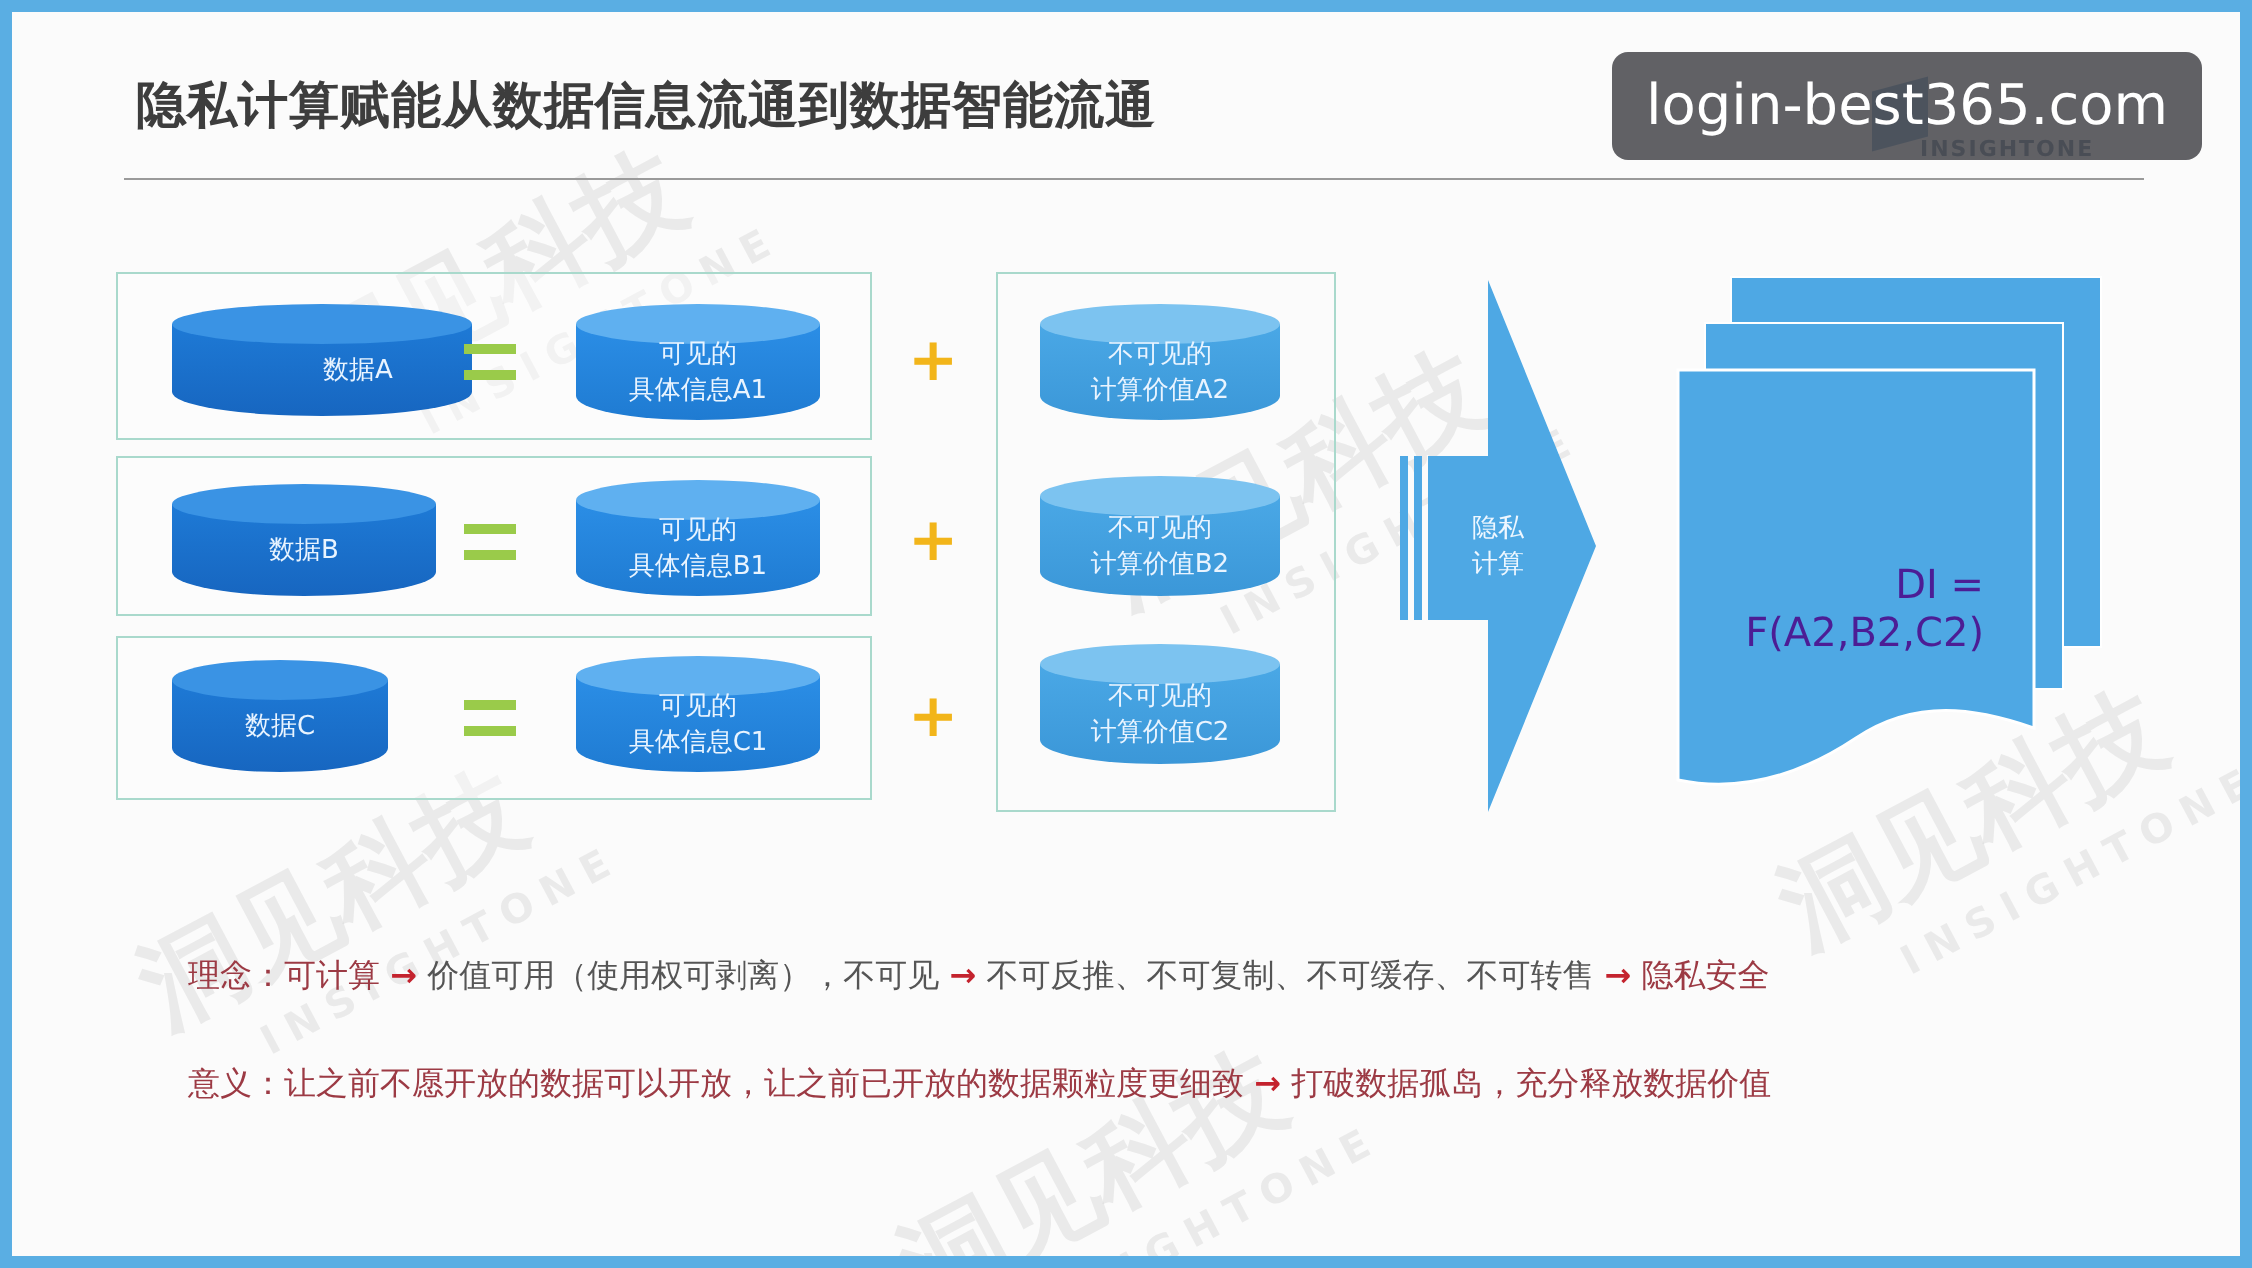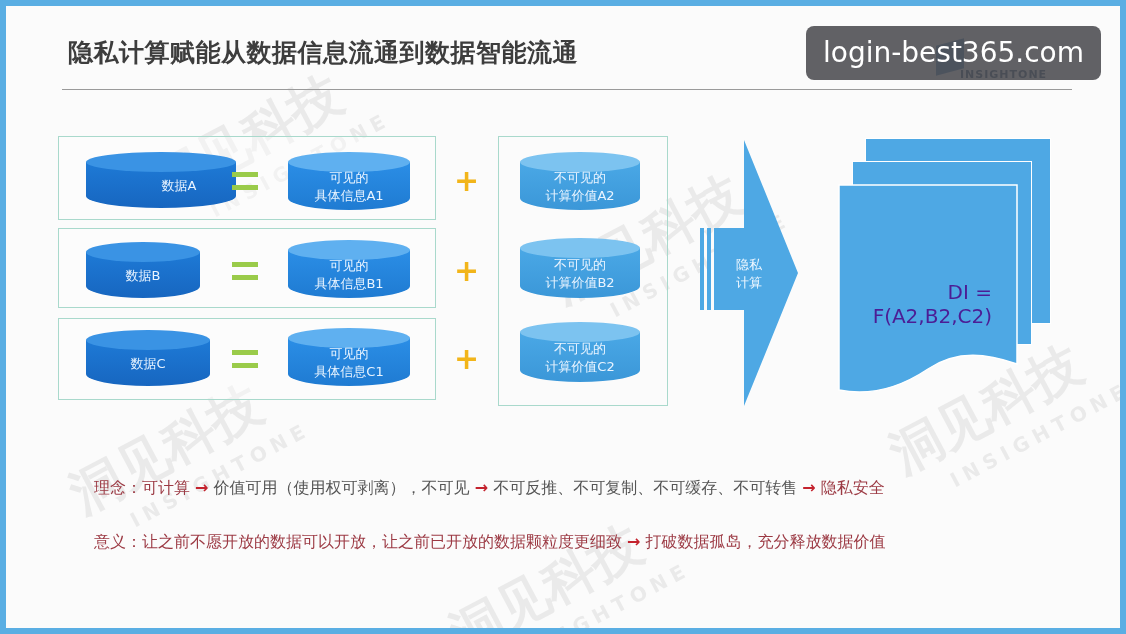--- a/index.html
+++ b/index.html
@@ -65,37 +65,37 @@
   <div class="cyl mid" style="left:282px;top:146px;width:122px;height:58px;">
     <div class="body"></div>
       <div class="top"></div>
     <div class="txt">
         <div>可见的</div>
         <div>具体信息A1</div>
       </div>
   </div>
   <div class="plus" style="left:448px;top:160px;">+</div>
 
-  <div class="cyl dark" style="left:80px;top:236px;width:114px;height:56px;">
+  <div class="cyl dark" style="left:80px;top:236px;width:132px;height:56px;">
     <div class="body"></div>
       <div class="top"></div>
     <div class="txt">数据B</div>
   </div>
   <div class="eq" style="left:226px;top:256px;"></div>
   <div class="cyl mid" style="left:282px;top:234px;width:122px;height:58px;">
     <div class="body"></div>
       <div class="top"></div>
     <div class="txt">
         <div>可见的</div>
         <div>具体信息B1</div>
       </div>
   </div>
   <div class="plus" style="left:448px;top:250px;">+</div>
 
-  <div class="cyl dark" style="left:80px;top:324px;width:124px;height:56px;">
+  <div class="cyl dark" style="left:80px;top:324px;width:108px;height:56px;">
     <div class="body"></div>
       <div class="top"></div>
     <div class="txt">数据C</div>
   </div>
   <div class="eq" style="left:226px;top:344px;"></div>
   <div class="cyl mid" style="left:282px;top:322px;width:122px;height:58px;">
     <div class="body"></div>
       <div class="top"></div>
     <div class="txt">
         <div>可见的</div>

